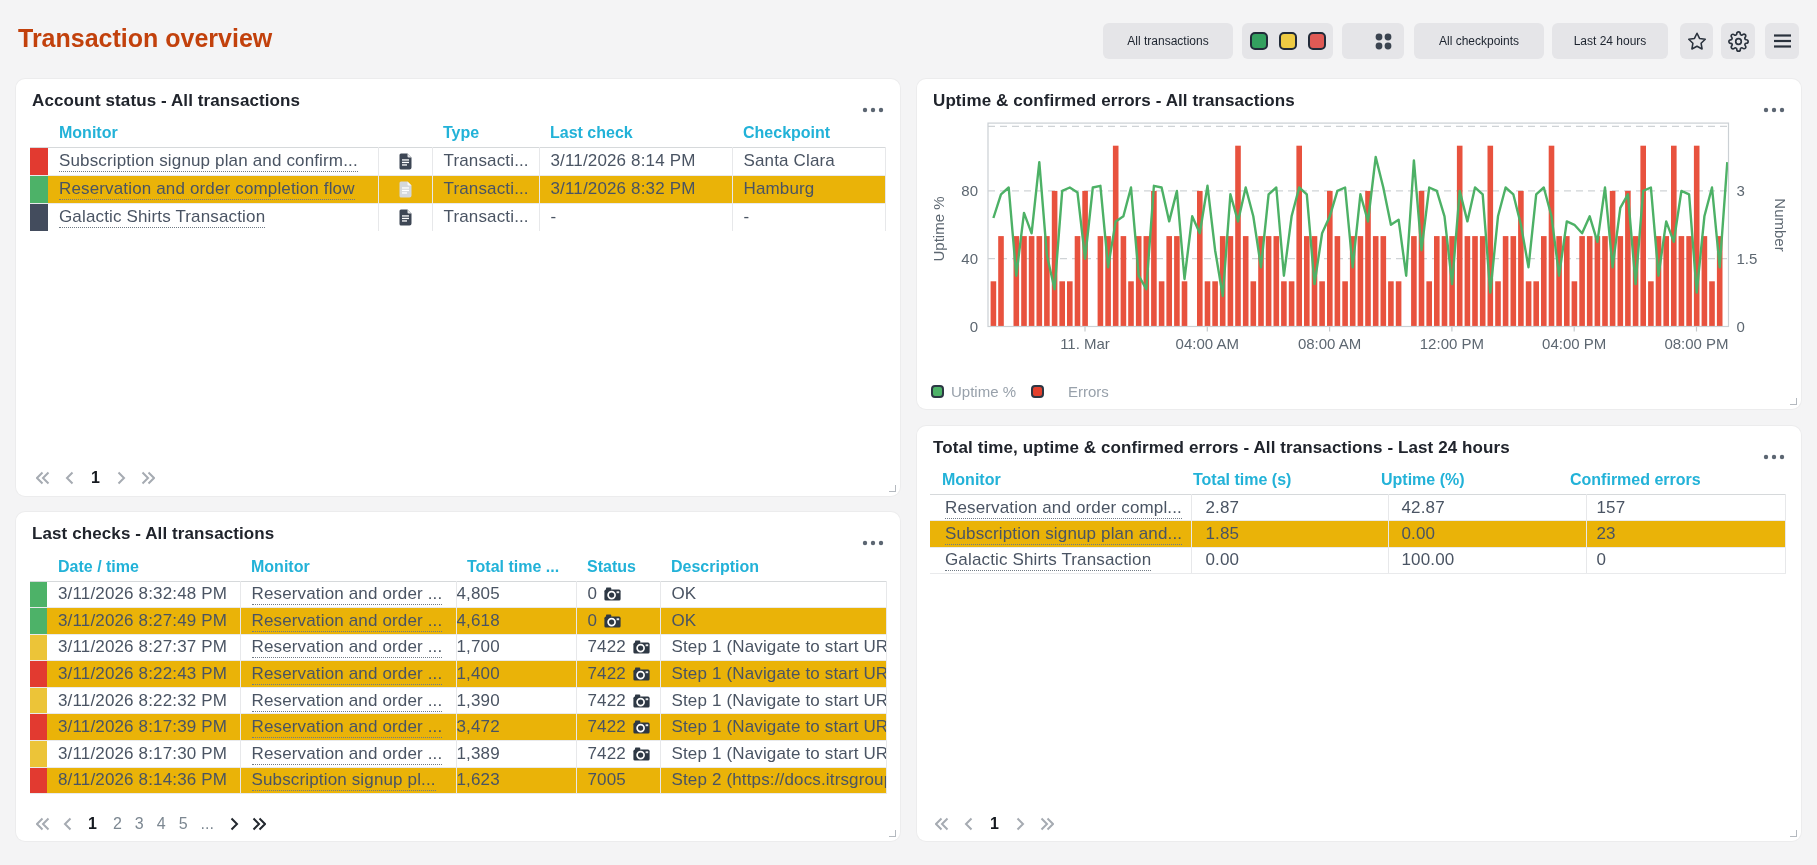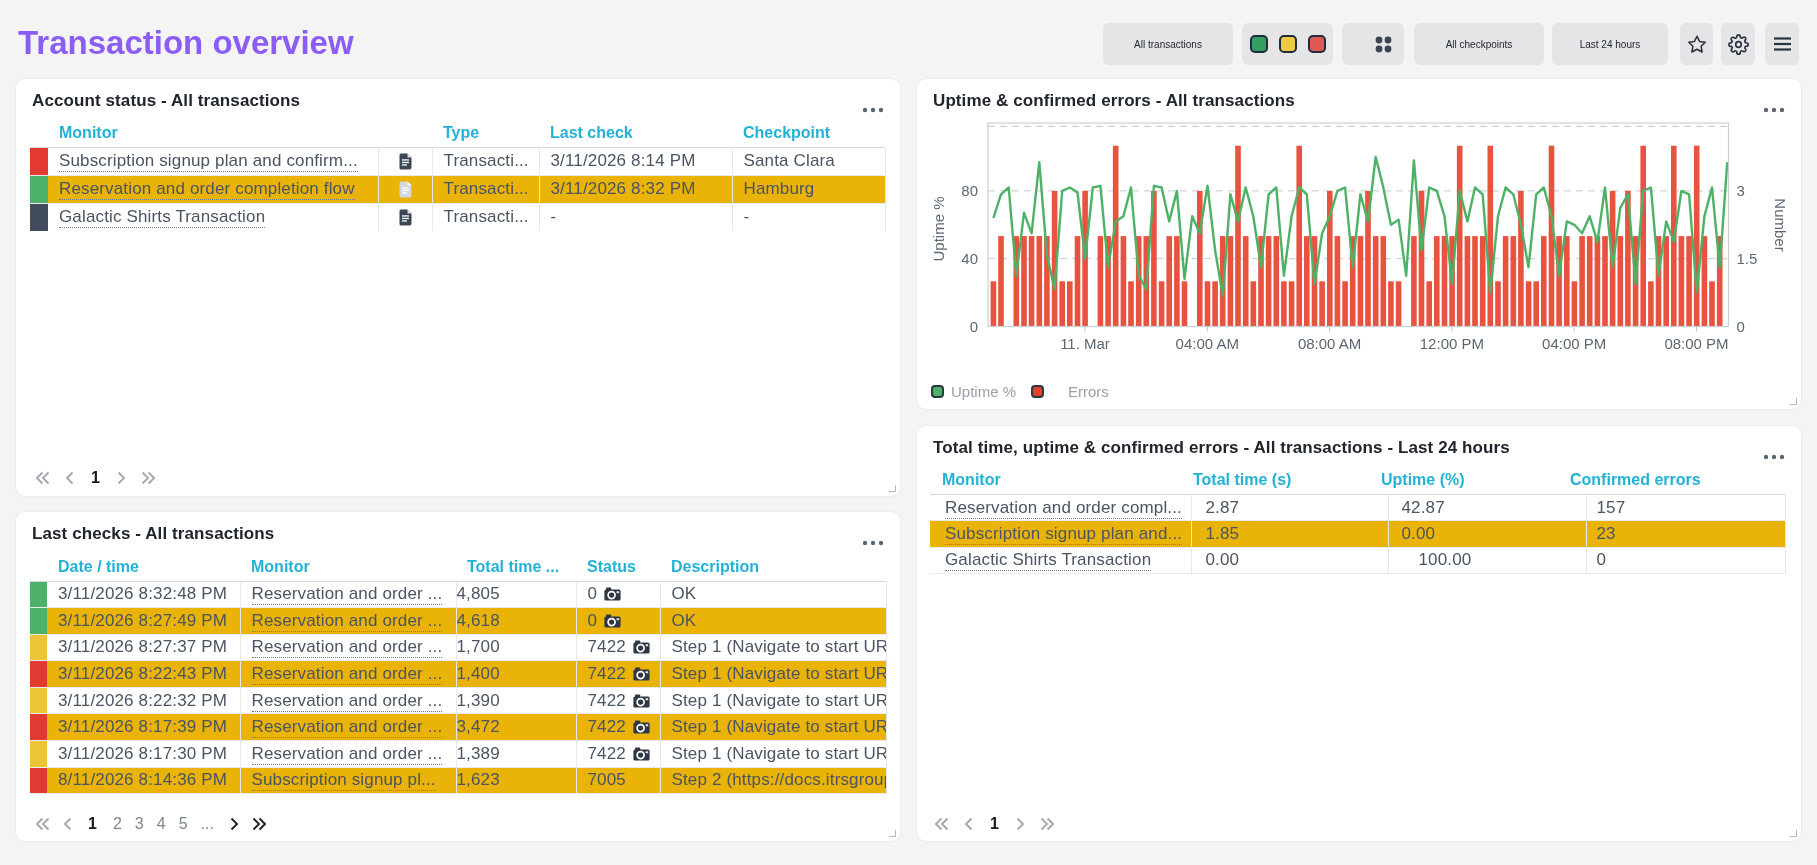--- a/index.html
+++ b/index.html
@@ -12,24 +12,24 @@
 td { font-size:17px; letter-spacing:0.15px; color:#4a5463; padding:0 0 0 11px; vertical-align:middle; border-right:1px solid #e7e8ea; border-bottom:1px solid #e9eaec; white-space:nowrap; overflow:hidden; }
 tr.shade td { background:#eab308; }
 td.strip { padding:0; border-right:none; }
 td.num { text-align:left; padding:0 9px 0 0; }
 thead tr { border-bottom:1px solid #d6d9db; }
 .dot { border-bottom:1px dotted #717b85; padding-bottom:1px; }
 .pager { position:absolute; font-size:16px; color:#9aa0a8; display:flex; align-items:center; }
 .pager span { display:inline-block; }
 .pg-cur { color:#15191f; font-weight:700; }
 .pg-n { color:#7c8791; }
-.btn { position:absolute; top:23px; height:42px; background:#e5e5e8; border-radius:6px; font-size:10px; color:#1c232e; display:flex; align-items:center; justify-content:center; }
+.btn { position:absolute; top:23px; height:36px; background:#e5e5e8; border-radius:6px; font-size:12px; color:#1c232e; display:flex; align-items:center; justify-content:center; }
 </style></head>
 <body>
-<h1 style="position:absolute;left:18px;top:24px;font-size:33px;font-weight:700;color:#8b5cf6">Transaction overview</h1>
+<h1 style="position:absolute;left:18px;top:24px;font-size:25px;font-weight:700;color:#c2410c">Transaction overview</h1>
 
 <div class="btn" style="left:1103px;width:130px">All transactions</div>
 <div class="btn" style="left:1242px;width:91px;gap:11px">
     <span style="display:inline-block;width:18px;height:18px;border-radius:5px;background:#33a05f;border:2px solid #212b39;box-sizing:border-box"></span>
     <span style="display:inline-block;width:18px;height:18px;border-radius:5px;background:#eecb43;border:2px solid #212b39;box-sizing:border-box"></span>
     <span style="display:inline-block;width:18px;height:18px;border-radius:5px;background:#e05a55;border:2px solid #212b39;box-sizing:border-box"></span>
   </div>
 <div class="btn" style="left:1342px;width:62px;justify-content:flex-end;padding-right:10px">
     <svg width="21" height="21" viewBox="0 0 21 21" fill="#3b4450">
       <circle cx="6" cy="6" r="3.4"></circle>
@@ -467,21 +467,21 @@
         </tr>
   <tr style="height:26.3px" class="shade">
           <td style="padding-left:15px"><span class="dot">Subscription signup plan and...</span></td>
           <td style="padding-left:14px">1.85</td>
           <td style="padding-left:13px">0.00</td>
           <td style="padding-left:10px">23</td>
         </tr>
   <tr style="height:26.3px">
           <td style="padding-left:15px"><span class="dot">Galactic Shirts Transaction</span></td>
           <td style="padding-left:14px">0.00</td>
-          <td style="padding-left:30px">100.00</td>
+          <td style="padding-left:13px">100.00</td>
           <td style="padding-left:10px">0</td>
         </tr>
   </tbody>
  </table>
  <div class="pager" style="left:18px;top:389px;gap:15px">
    <span><svg width="14" height="14" viewBox="0 0 14 14" fill="none" stroke="#a6abb2" stroke-width="2.0" style="vertical-align:-2px">
           <path d="M12.5 1.5 L7 7 L12.5 12.5"></path>
           <path d="M6.5 1.5 L1 7 L6.5 12.5"></path>
         </svg></span>
       <span><svg width="9" height="14" viewBox="0 0 9 14" fill="none" stroke="#a6abb2" stroke-width="2.0" style="vertical-align:-2px">

